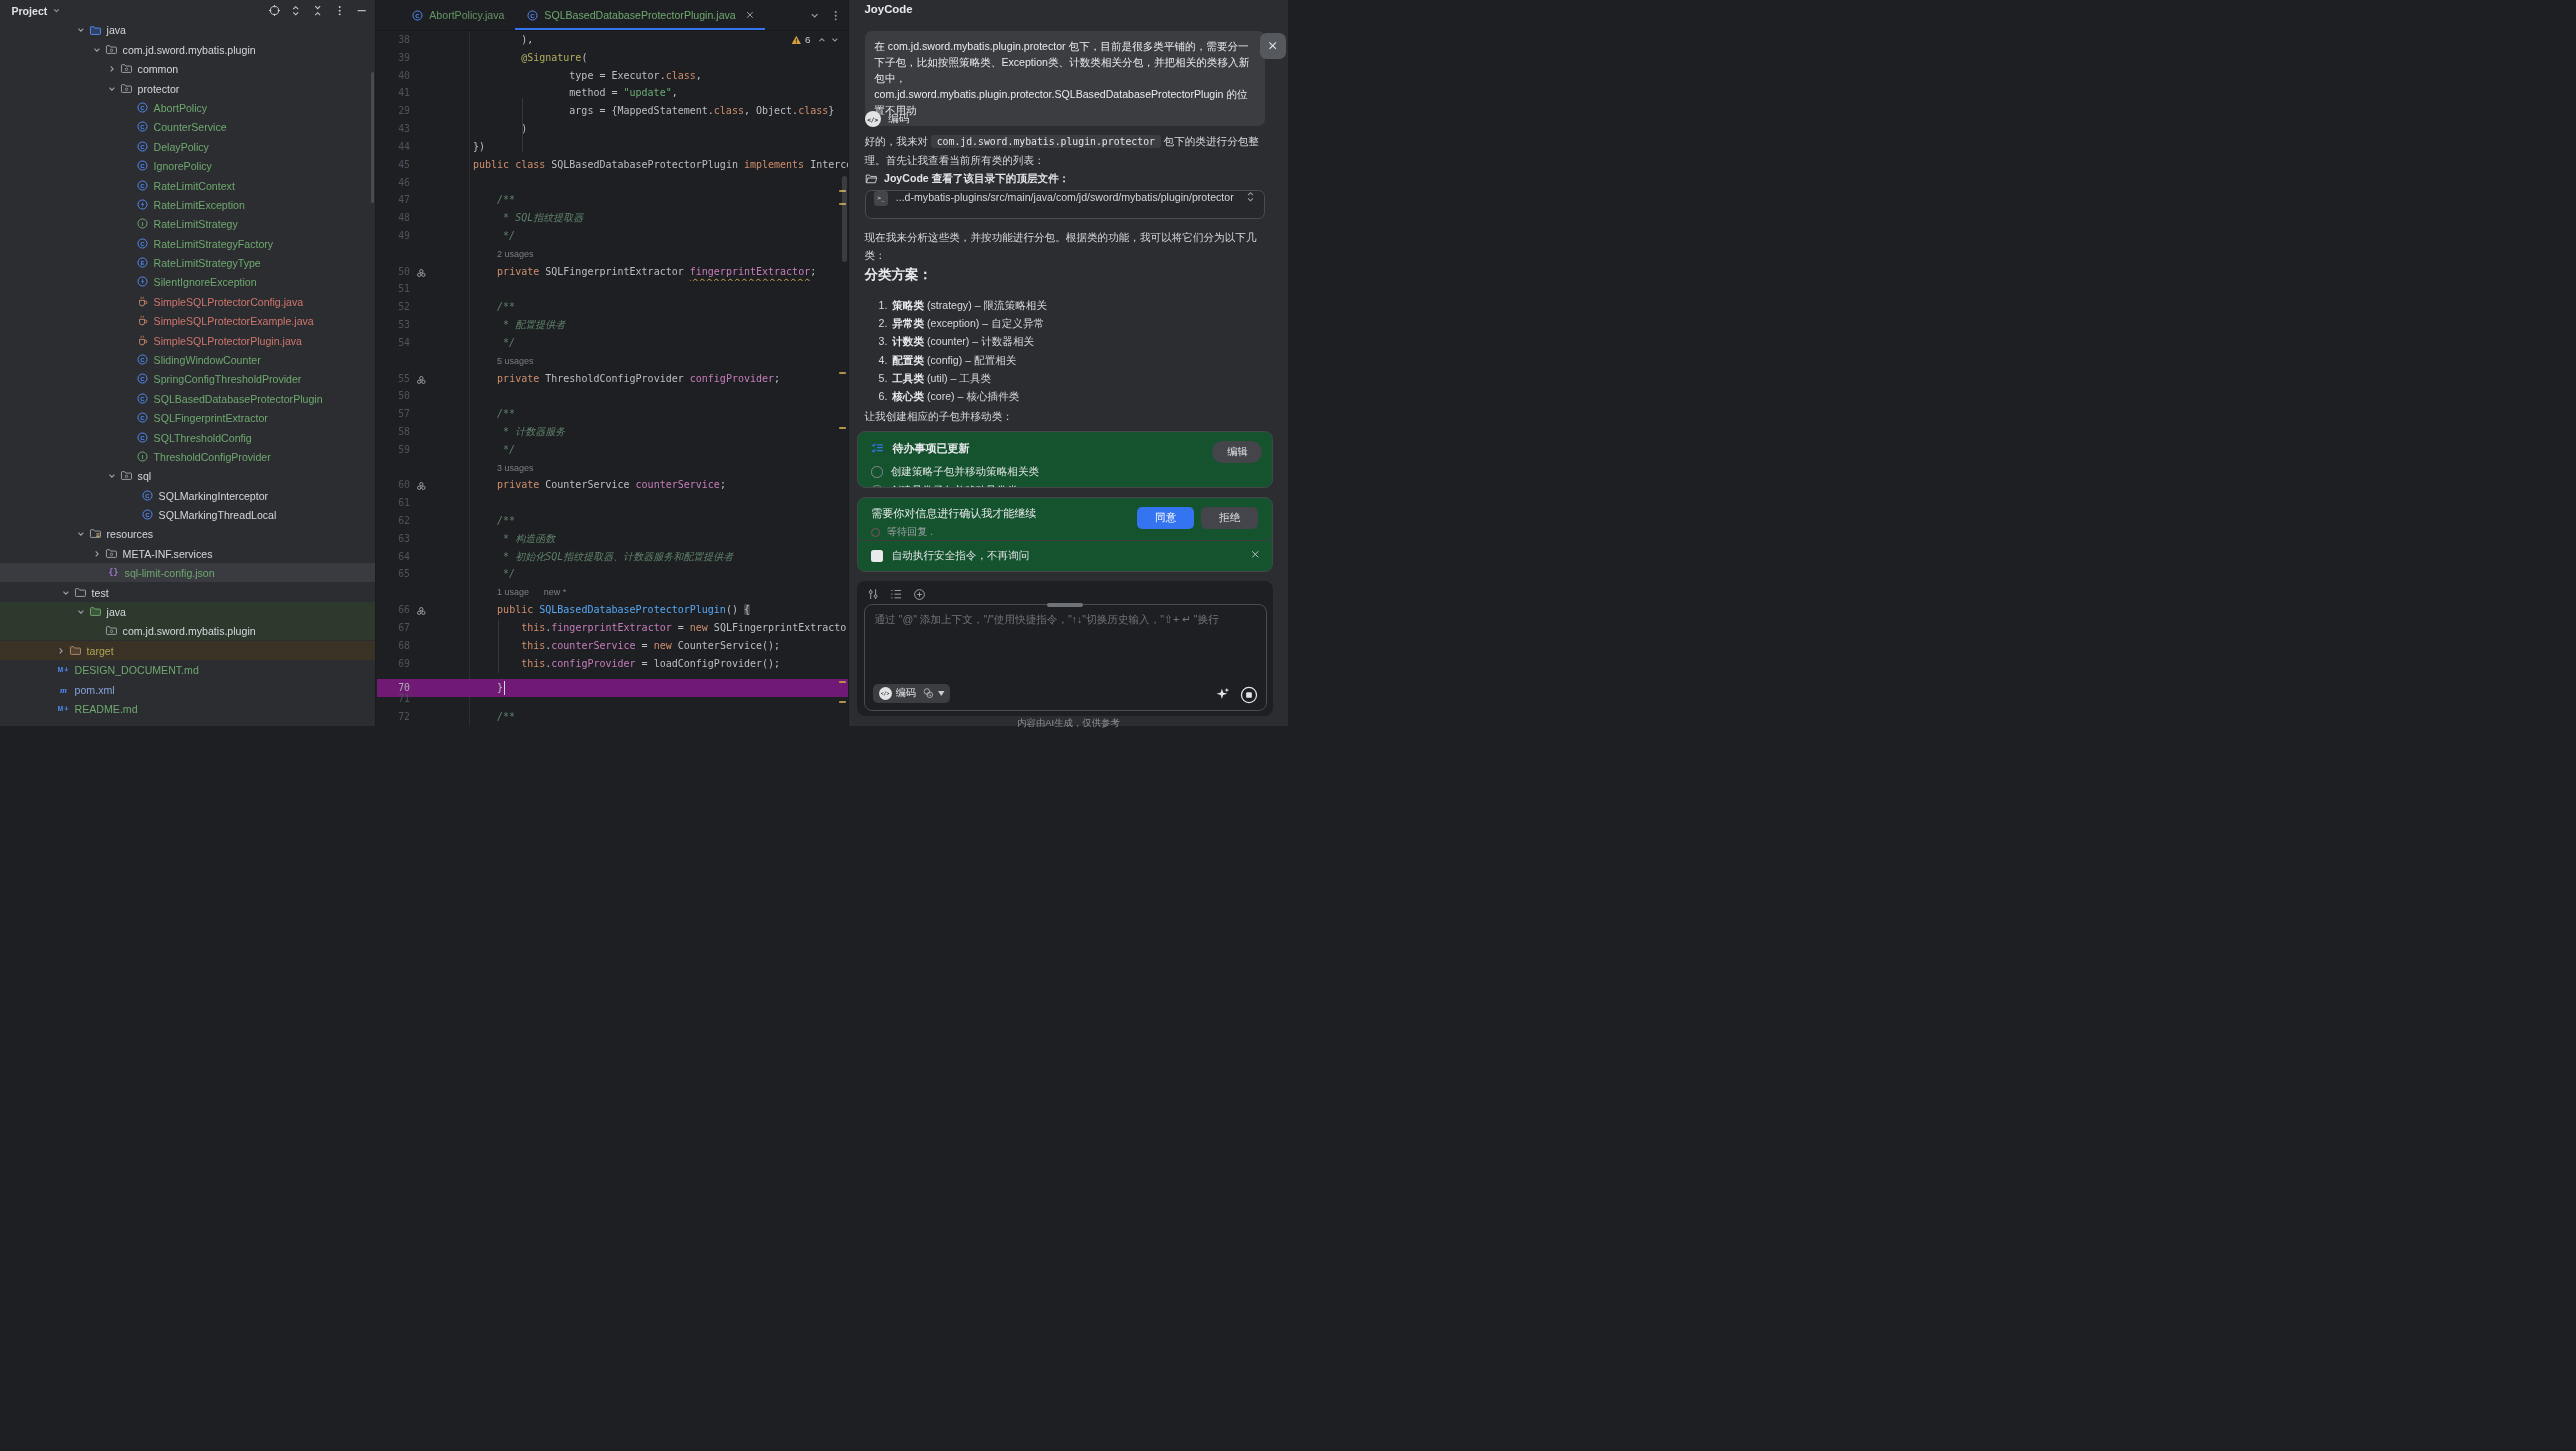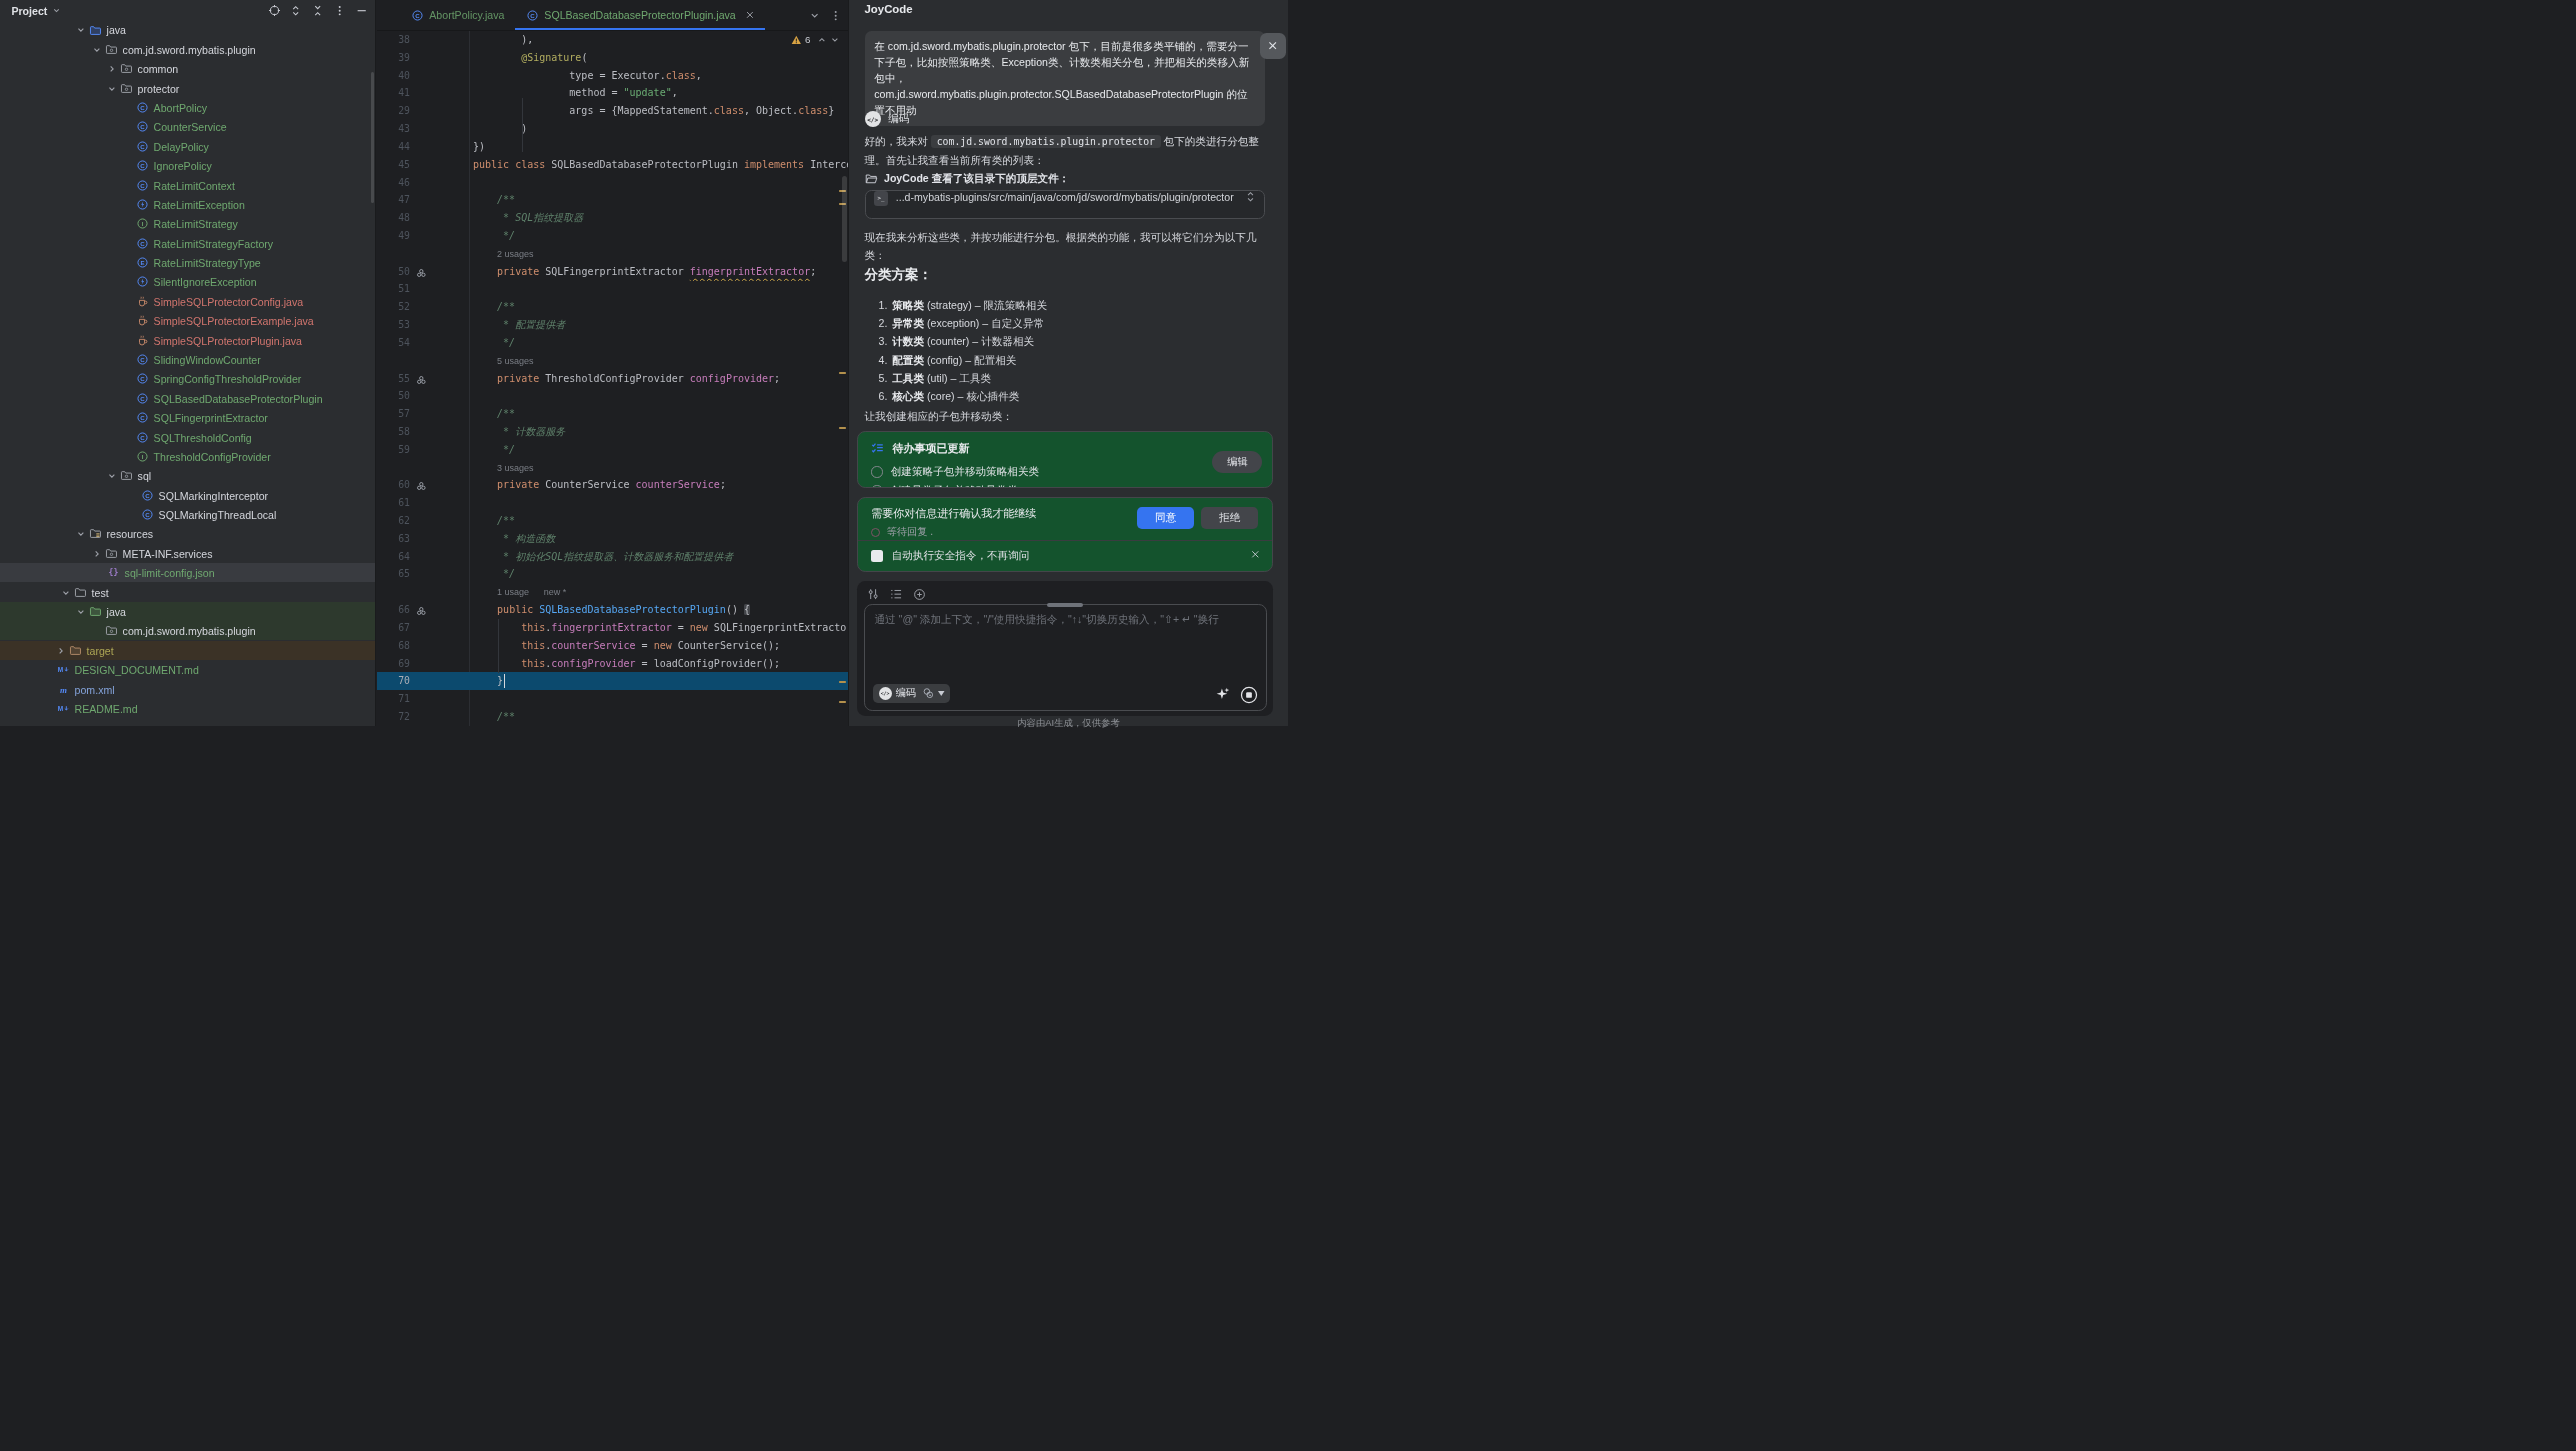--- a/index.html
+++ b/index.html
@@ -33,21 +33,21 @@
   .tab { display:flex; align-items:center; gap:5.7px; padding:0 10.6px; font-size:10.6px; color:#6FA86F; position:relative; }
   .tab .tlabel { white-space:nowrap; }
   .tab.inactive .tlabel { opacity:.85; }
   .tab.active::after { content:""; position:absolute; left:0; right:0; bottom:0; height:2.5px; background:#3574f0; }
   .tab-close { margin-left:3.3px; display:flex; }
   .tabbar-right { position:absolute; right:6.5px; top:0; height:31px; display:flex; align-items:center; gap:9.8px; }
   #warn-widget { position:absolute; right:8.2px; top:34px; display:flex; align-items:center; gap:3.3px; z-index:5;
      font-size:9.8px; color:#c8cbd2; }
   #code-area { position:absolute; left:0; top:31px; width:471px; height:695px; overflow:hidden; }
   .crow { position:absolute; left:0; width:471px; height:18px; }
-  .crow.cur { background:#0c4a6e; }
+  .crow.cur { background:#701a75;margin-top:7px; }
   .lnum { position:absolute; left:0; top:0; width:33px; text-align:right; font-size:9.8px; color:#4d535c;
      font-family:"DejaVu Sans Mono",monospace; line-height:18px; }
   .crow.cur .lnum { color:#a9adb5; }
   .gicon { position:absolute; left:38px; top:3.3px; }
   .cline { position:absolute; left:96px; top:0; right:0; white-space:pre; overflow:hidden;
      font-family:"DejaVu Sans Mono",monospace; font-size:10px; line-height:18px; }
   .inlay { position:absolute; left:120px; top:0; font-size:9px; color:#7a7e85; line-height:18px; }
   .inlay2 { margin-left:14.7px; }
   .c-t{color:#bcbec4} .c-k{color:#cf8e6d} .c-a{color:#b3ae60} .c-s{color:#6aab73}
   .c-f{color:#c77dbb} .c-m{color:#56a8f5}
@@ -79,21 +79,21 @@
      font-size:5.7px; font-family:"DejaVu Sans Mono",monospace; display:flex; align-items:center; justify-content:center; }
   .path-text { flex:1; white-space:nowrap; overflow:hidden; color:#d3d5da; font-size:10.6px; }
   .para { position:absolute; left:15.5px; width:402px; line-height:17.6px; color:#d7d9de; }
   .jc-h3 { position:absolute; left:15.5px; top:266px; font-size:13.5px; font-weight:700; color:#e8eaed; }
   #cats { position:absolute; left:15.5px; top:296px; width:402px; }
   .cat { position:absolute; left:0; width:100%; height:18px; line-height:18px; color:#d7d9de; }
   .cnum { display:inline-block; margin-left:14px; margin-right:4.9px; }
   .card { position:absolute; left:8.2px; width:416px; background:#14532d; border:0.8px solid #44464a; border-radius:8.2px; }
   #todo-card { top:431px; height:57px; overflow:hidden; }
   .todo-head { position:absolute; left:13px; top:9px; display:flex; align-items:center; gap:8.2px; font-weight:700; font-size:11px; color:#e8eaed; }
-  .edit-btn { position:absolute; right:9.8px; top:19px; width:50px; height:22px; background:#43454a; color:#e2e4e9;
+  .edit-btn { position:absolute; right:9.8px; top:9px; width:50px; height:22px; background:#43454a; color:#e2e4e9;
      border:none; border-radius:11px; font-size:10.2px; }
   .todo-item { position:absolute; left:13px; display:flex; align-items:center; gap:8.2px; color:#dfe1e5; }
   .radio { width:11.4px; height:11.4px; border:1.1px solid #85888f; border-radius:50%; flex:0 0 11.4px; }
   #confirm-card { top:497px; height:75px; }
   .cf-msg { position:absolute; left:13px; top:8.2px; font-size:11px; color:#e8eaed; }
   .cf-wait { position:absolute; left:13px; top:27px; display:flex; align-items:center; gap:6.5px; font-size:10.2px; color:#9da0a8; }
   .spinner { width:9px; height:9px; border:1.6px solid #7d5266; border-radius:50%; }
   .btn-agree { position:absolute; left:279px; top:9px; width:57px; height:22px; background:#3574f0; color:#fff;
      border:none; border-radius:4.9px; font-size:10.6px; }
   .btn-reject { position:absolute; left:343px; top:9px; width:57px; height:22px; background:#43454a; color:#e2e4e9;

